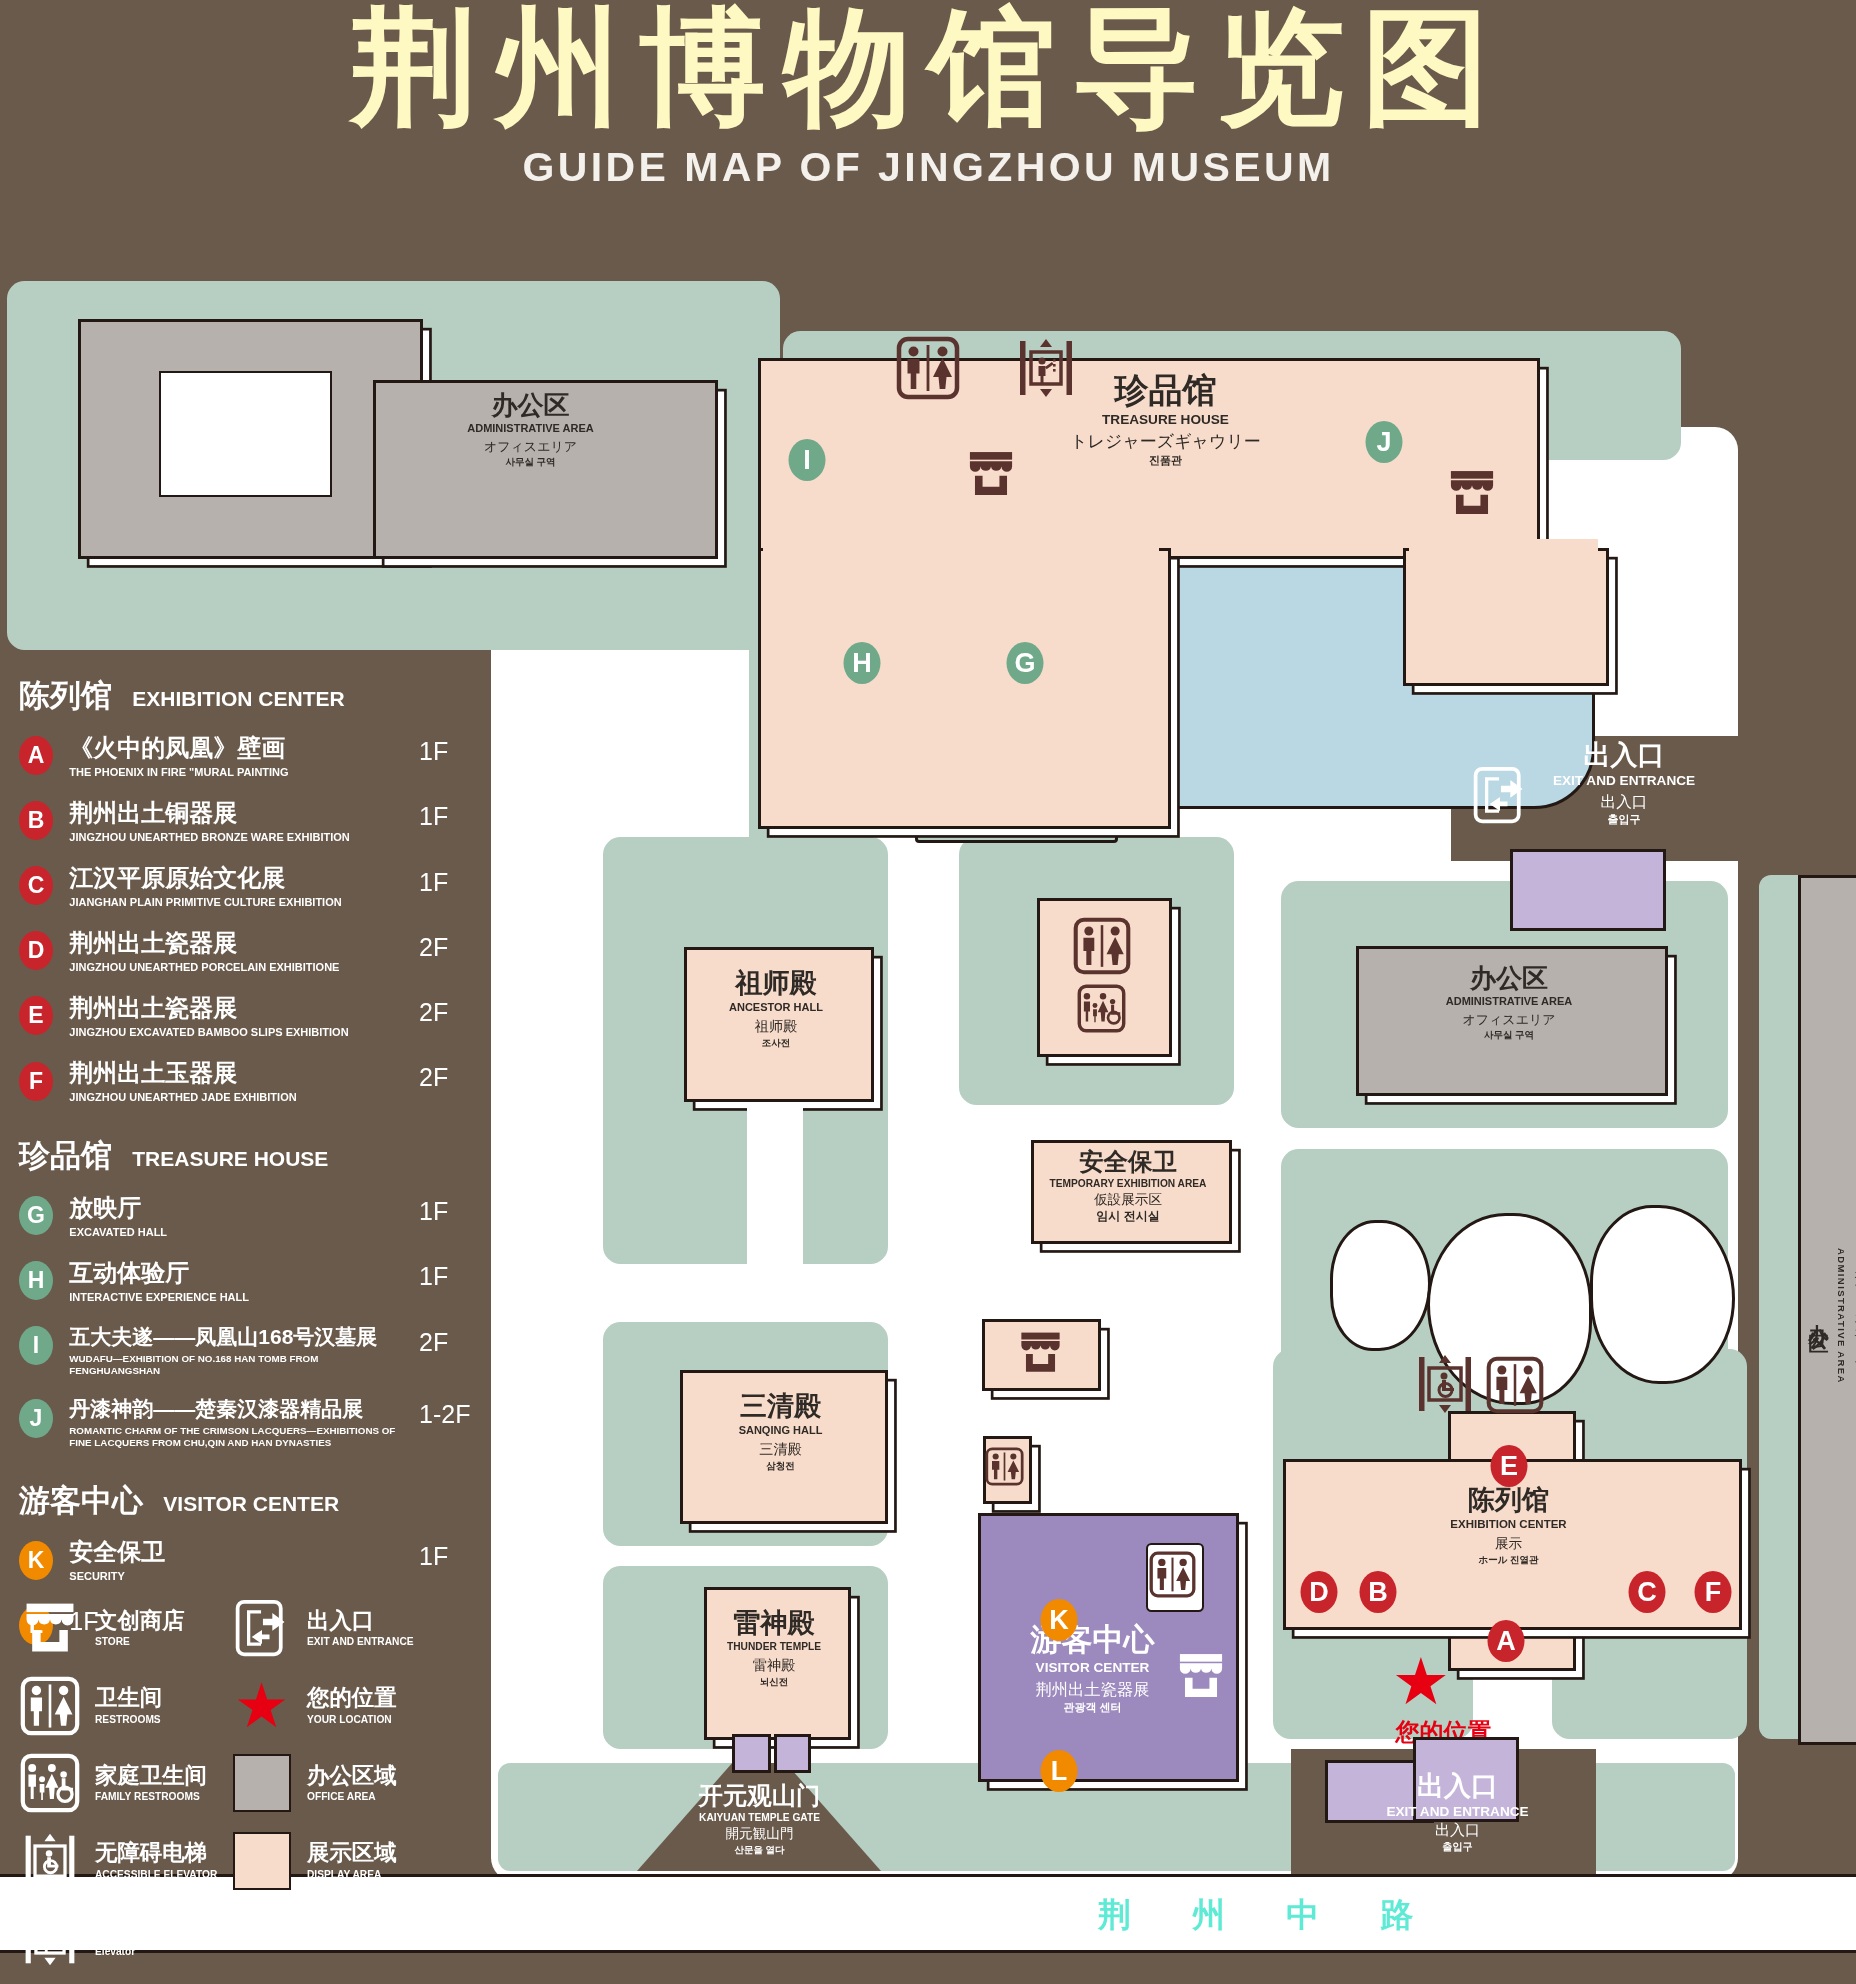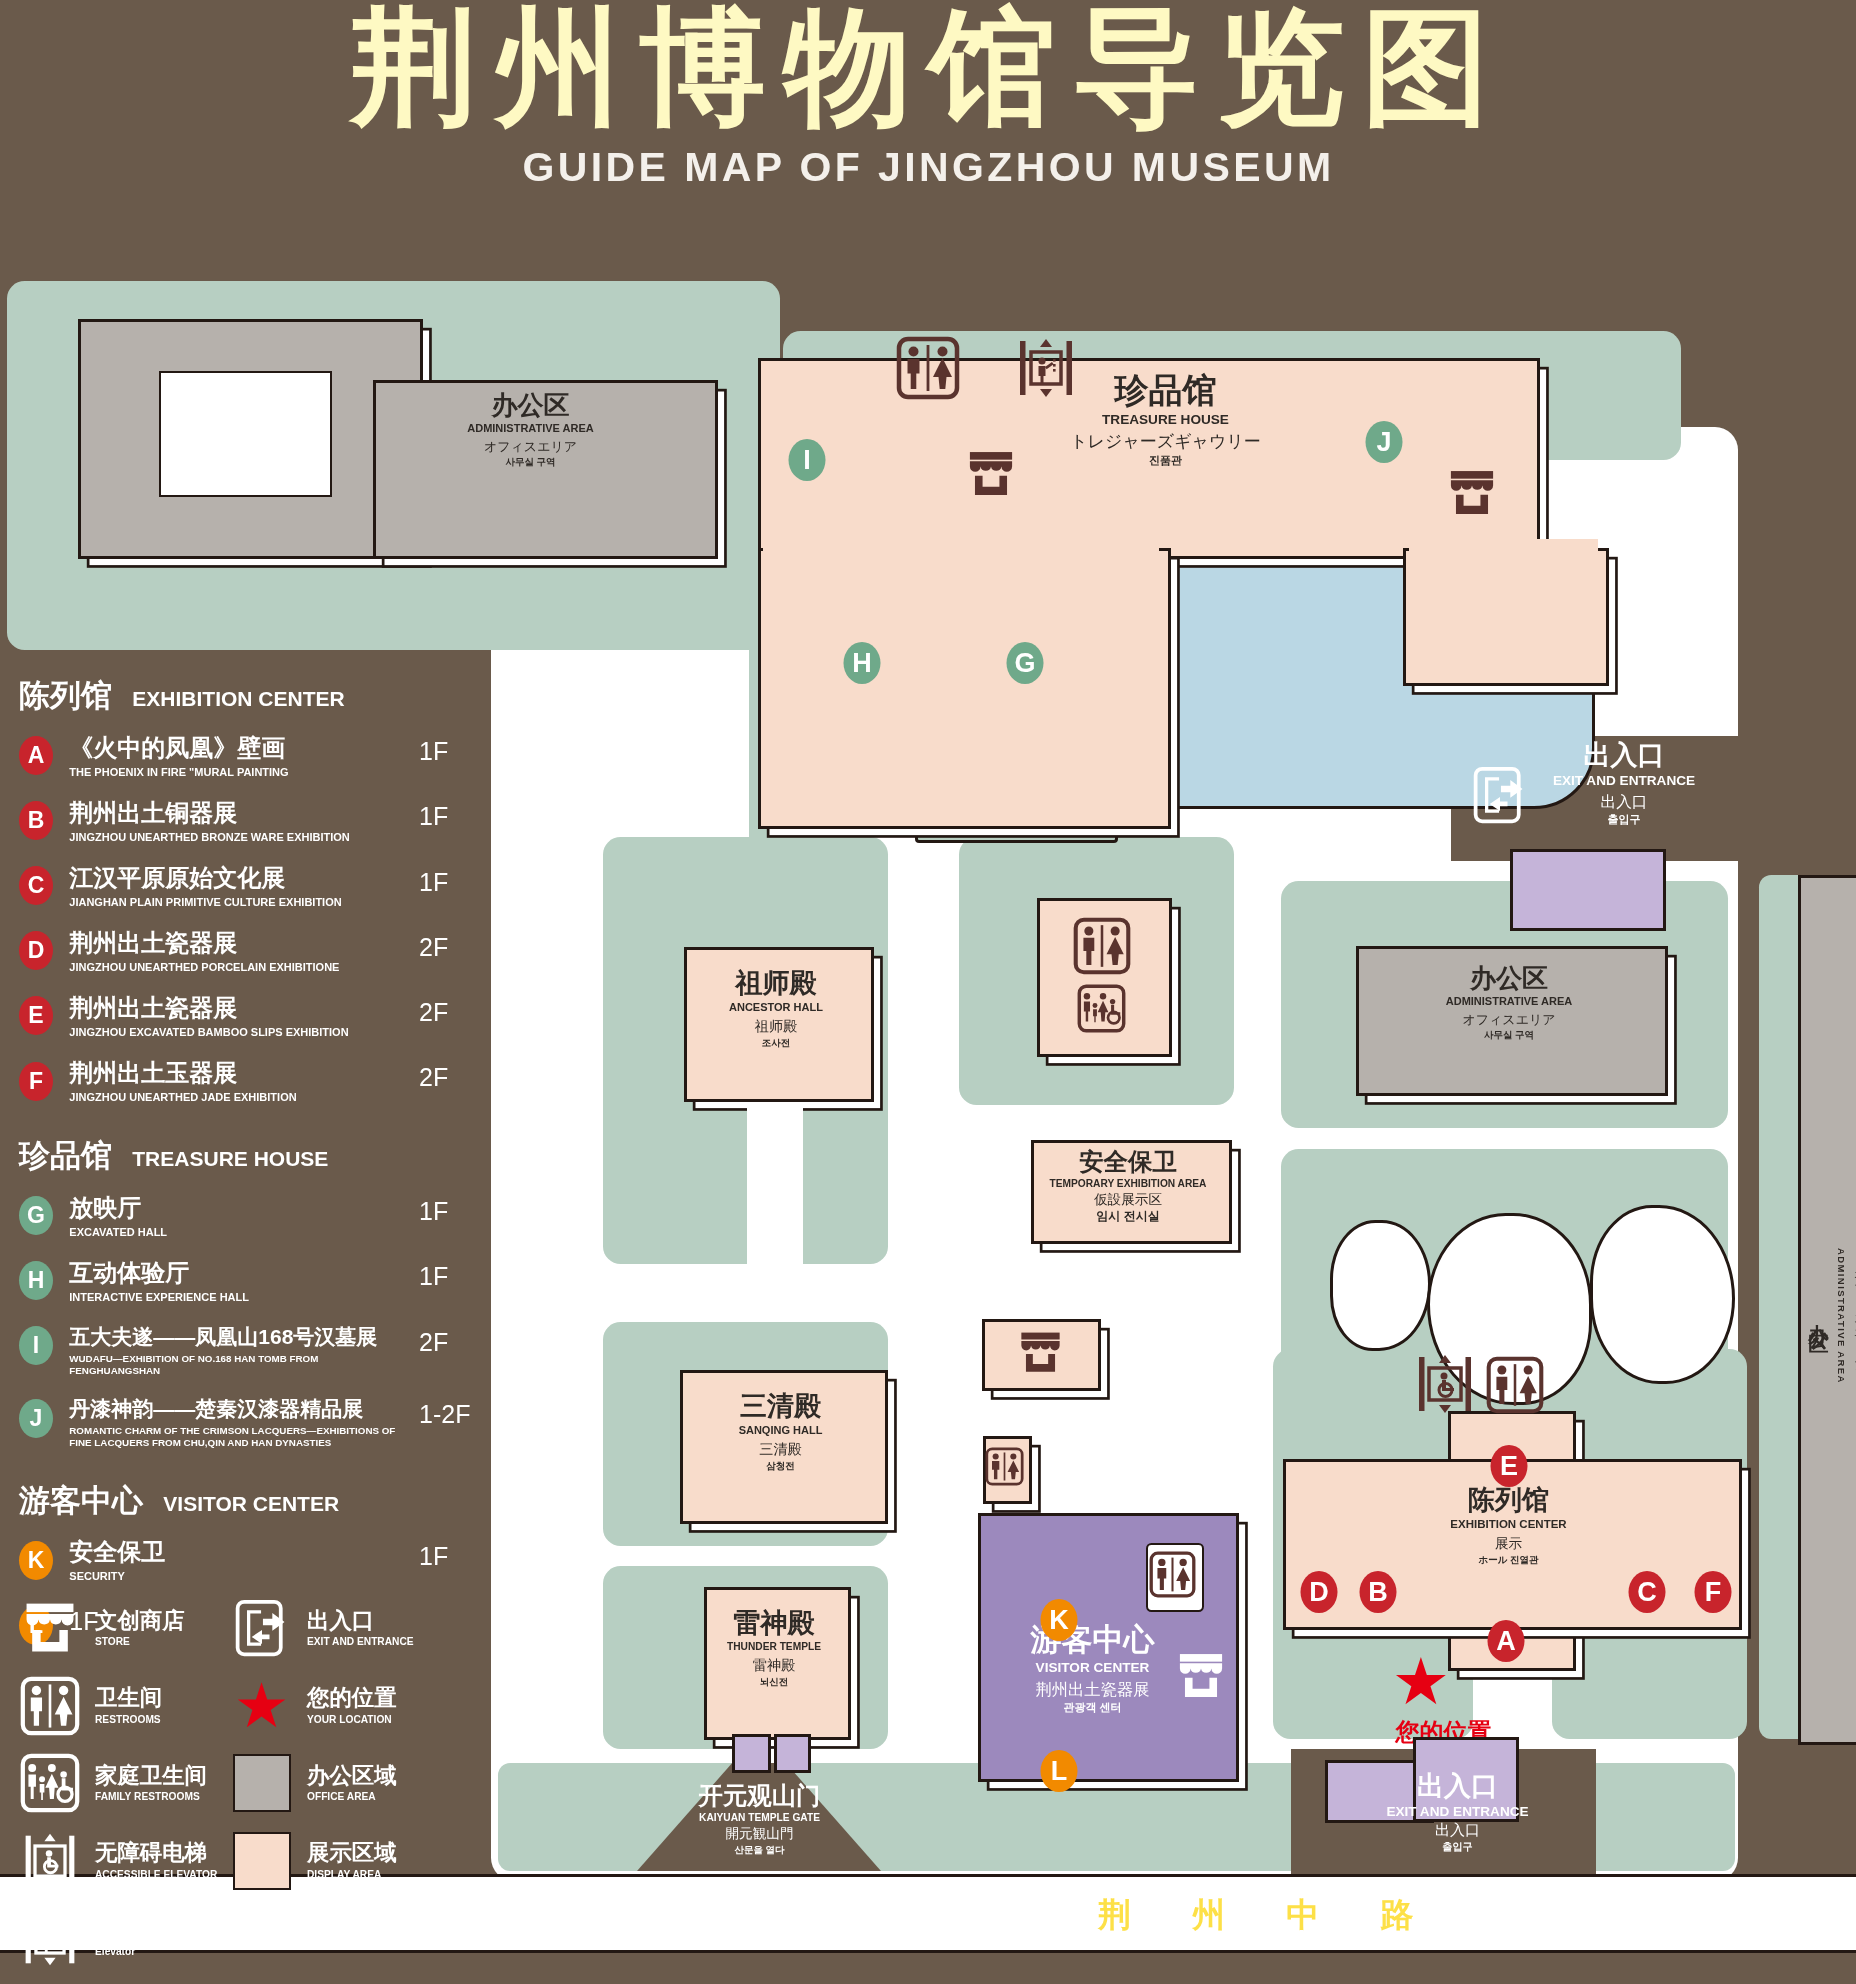--- a/index.html
+++ b/index.html
@@ -38,21 +38,21 @@
   .star{position:absolute;color:#E60012;font-size:65px;line-height:1;transform:translate(-50%,-50%)}
   .redtext{position:absolute;color:#E60012;font-weight:bold;font-size:24px;text-align:center}
   
   .vstrip{position:absolute;writing-mode:vertical-lr;color:#2F2A26;text-align:center}
   .vstrip .vz{font-size:20.3px;font-weight:bold;letter-spacing:5.4px;margin-left:1.4px}
   .vstrip .ve{font-size:9.5px;font-weight:bold;letter-spacing:1.4px;margin-left:4.1px}
   .vstrip .vj{font-size:11px;letter-spacing:2.7px;margin-left:4.1px}
   
   .road{position:absolute;left:0;top:1874px;width:1857px;height:73px;background:#FFF;
         border-top:3.4px solid #231813;border-bottom:3.4px solid #231813}
-  .road-label{position:absolute;left:1098px;top:1893px;color:#fde047;font-size:33px;
+  .road-label{position:absolute;left:1098px;top:1893px;color:#5eead4;font-size:33px;
         font-weight:bold;letter-spacing:26px}
   
   .legend{position:absolute;left:19px;top:675px;width:458px;color:#FFF}
   .lh{display:flex;align-items:baseline;gap:20.3px;margin:30px 0 17.6px 0}
   .lh:first-child{margin-top:0}
   .lh-zh{font-size:31px;font-weight:bold}
   .lh-en{font-size:21px;font-weight:bold}
   .li{display:flex;align-items:flex-start;margin:0 0 20.3px 0}
   .dot{width:34px;height:39px;border-radius:50%;color:#FFF;font-weight:bold;font-size:23px;
        display:flex;align-items:center;justify-content:center;flex:none;margin-right:16.3px;margin-top:1.4px}

